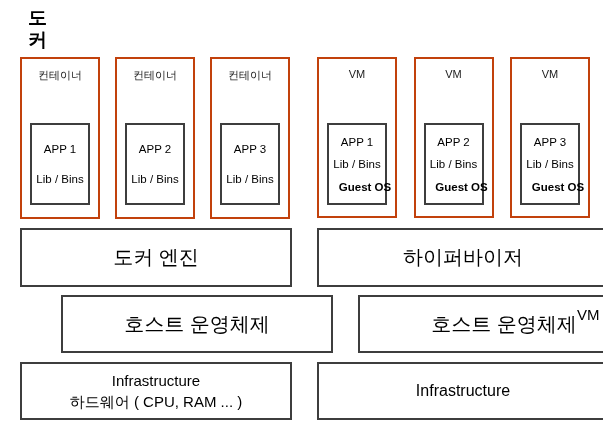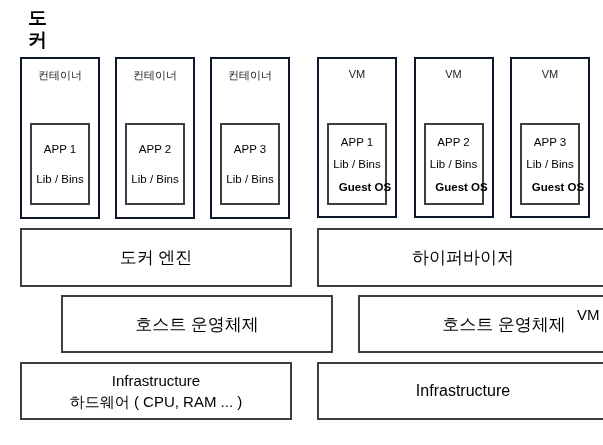--- a/index.html
+++ b/index.html
@@ -31,21 +31,21 @@
     display: flex;
     justify-content: space-between;
   }
   .top-row-docker { left: 20px; top: 57px; width: 270px; height: 162px; }
   .top-row-vm     { left: 317px; top: 57px; width: 273px; height: 161px; }
 
   .unit-box {
     position: relative;
     width: 80px;
     height: 100%;
-    border: 2px solid #0f172a;
+    border: 2px solid #c2410c;
     background: #ffffff;
   }
   .unit-label {
     margin-top: 9px;
     text-align: center;
     font-size: 11px;
     color: #1a1a1a;
   }
   .app-box {
     position: absolute;
@@ -66,21 +66,21 @@
   .guest-os { font-weight: bold; padding-left: 16px; }
 
   .layer-box {
     position: absolute;
     border: 2px solid #3e3e3e;
     background: #ffffff;
     display: flex;
     align-items: center;
     justify-content: center;
     text-align: center;
-    font-size: 17px;
+    font-size: 20px;
     color: #000000;
   }
   .layer-left  { left: 20px;  width: 272px; }
   .layer-right { left: 317px; width: 292px; }
   .layer-r1 { top: 228px; height: 59px; }
   .layer-r2 { top: 295px; height: 58px; margin-left: 41px; }
   .layer-r3 { top: 362px; height: 58px; }
   .layer-infra-left { font-size: 15px; line-height: 21px; white-space: pre-line; }
   .layer-infra-right { font-size: 16px; }
 

